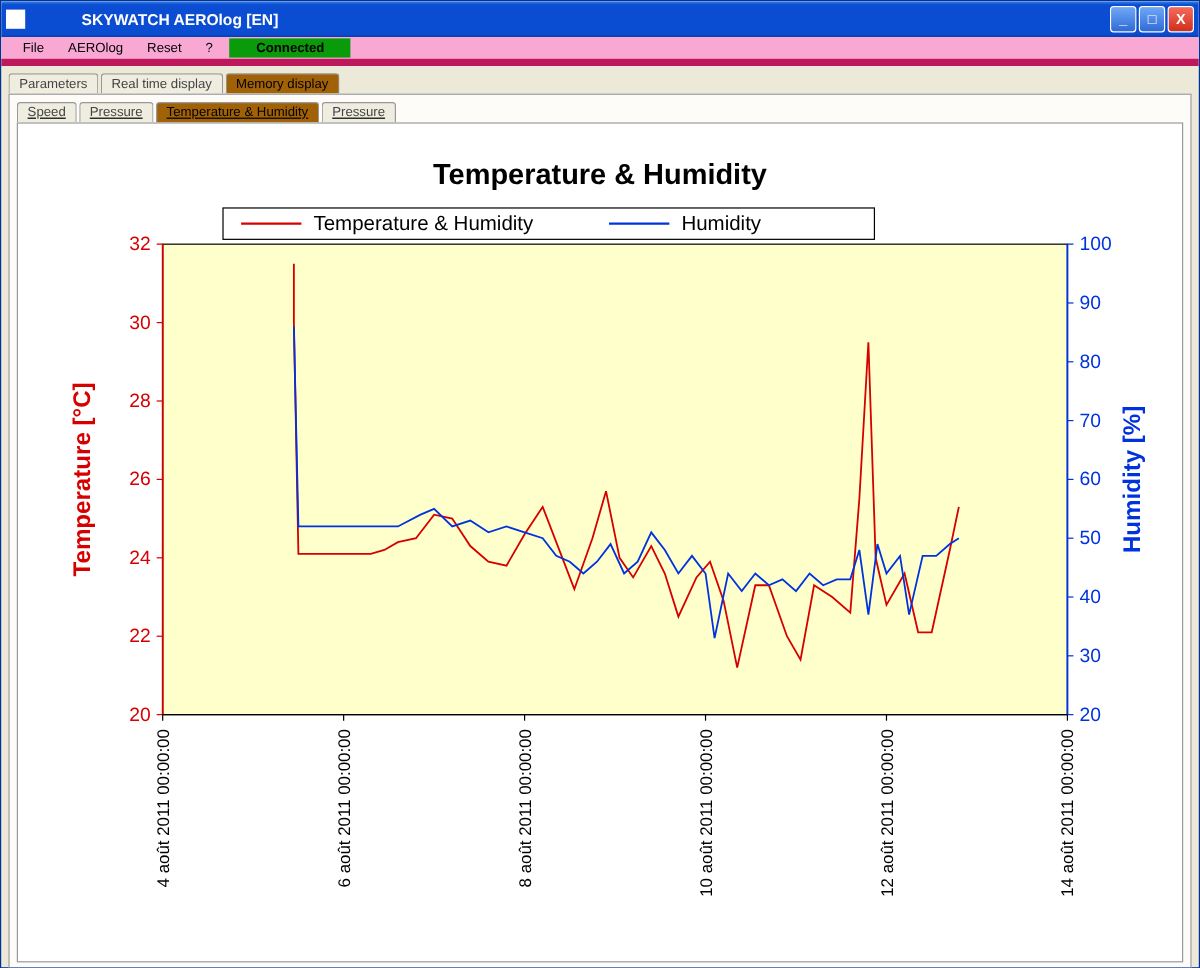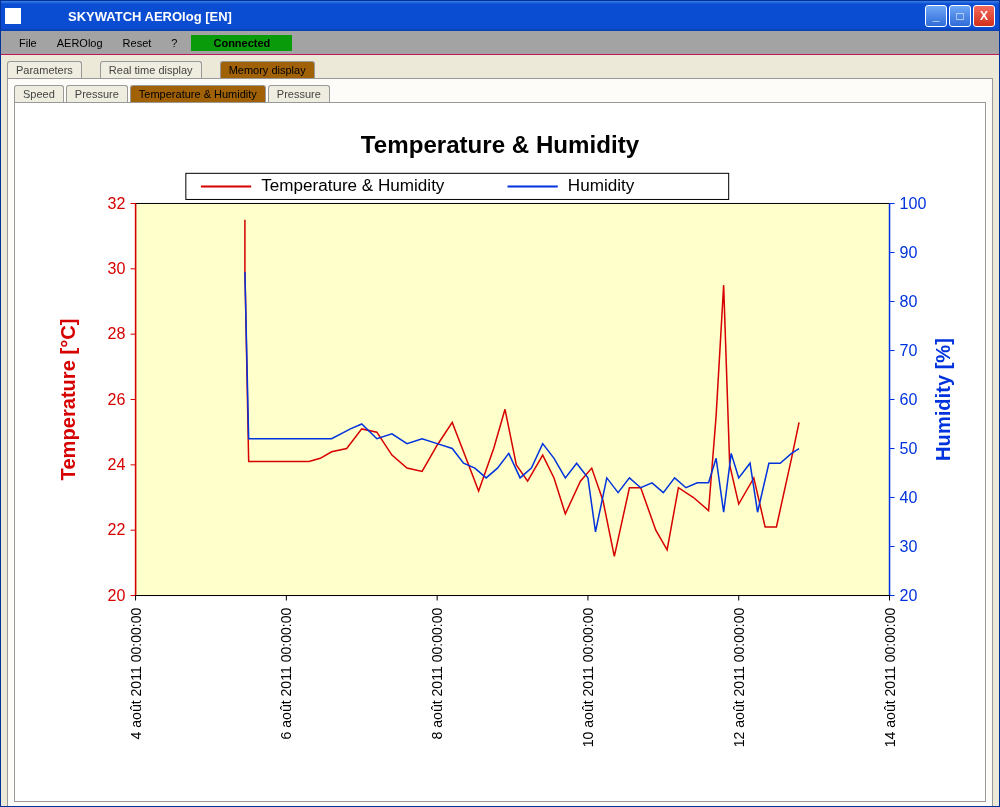--- a/index.html
+++ b/index.html
@@ -30,52 +30,52 @@
   .titlebar .title { flex: 1; margin-left: 41px; }
   .titlebar .winbtns { display:flex; gap:2px; }
   .winbtn {
     width: 22px; height: 22px; border: 1px solid #fff;
     border-radius: 3px; display:flex; align-items:center; justify-content:center;
     font-family: Arial; font-size: 12px; color: white;
   }
   .winbtn.min, .winbtn.max { background: linear-gradient(#6fa8f6, #2f6bd8); }
   .winbtn.close { background: linear-gradient(#f56b5d, #d12f1a); }
   .menubar {
-    background: #a3a3a3;
+    background: #f9a8d4;
     height: 24px;
     display:flex; align-items:center;
     padding: 0 8px;
-    border-bottom: 1px solid #be185d;
+    border-bottom: 6px solid #be185d;
   }
   .menuitem { padding: 3px 10px; }
   .status-connected {
     background: #0a9b0a; color: #000; font-weight: bold;
     padding: 2px 22px; margin-left: 4px;
   }
   .tabrow1 {
     padding: 6px 6px 0 6px;
-    display:flex; gap:18px;align-items:flex-end;
+    display:flex; gap:2px;align-items:flex-end;
   }
   .tab, .subtab {
     background: #a16207;
     border: 1px solid #999;
     border-bottom: none;
     border-radius: 3px 3px 0 0;
     padding: 2px 8px;
     font-size: 11px;
   }
   .tab.inactive, .subtab.inactive { background: #efede0; color:#444; }
   .panel {
     margin: 0 6px 6px 6px;
     border: 1px solid #999;
     background: #fdfcf8;
     height: 738px;
     position: relative;
   }
-  .tabrow2 { padding: 6px 6px 0 6px; display:flex; gap:2px; }
+  .tabrow2 { padding: 6px 6px 0 6px; display:flex; gap:2px;text-decoration:underline; }
   .innerpanel {
     margin: 0 6px 6px 6px;
     border: 1px solid #999;
     background: #ffffff;
     height: 700px;
     position: relative;
   }
   .chart {
     position: absolute;
     left: 10px; right: 10px; top: 10px; bottom: 10px;

